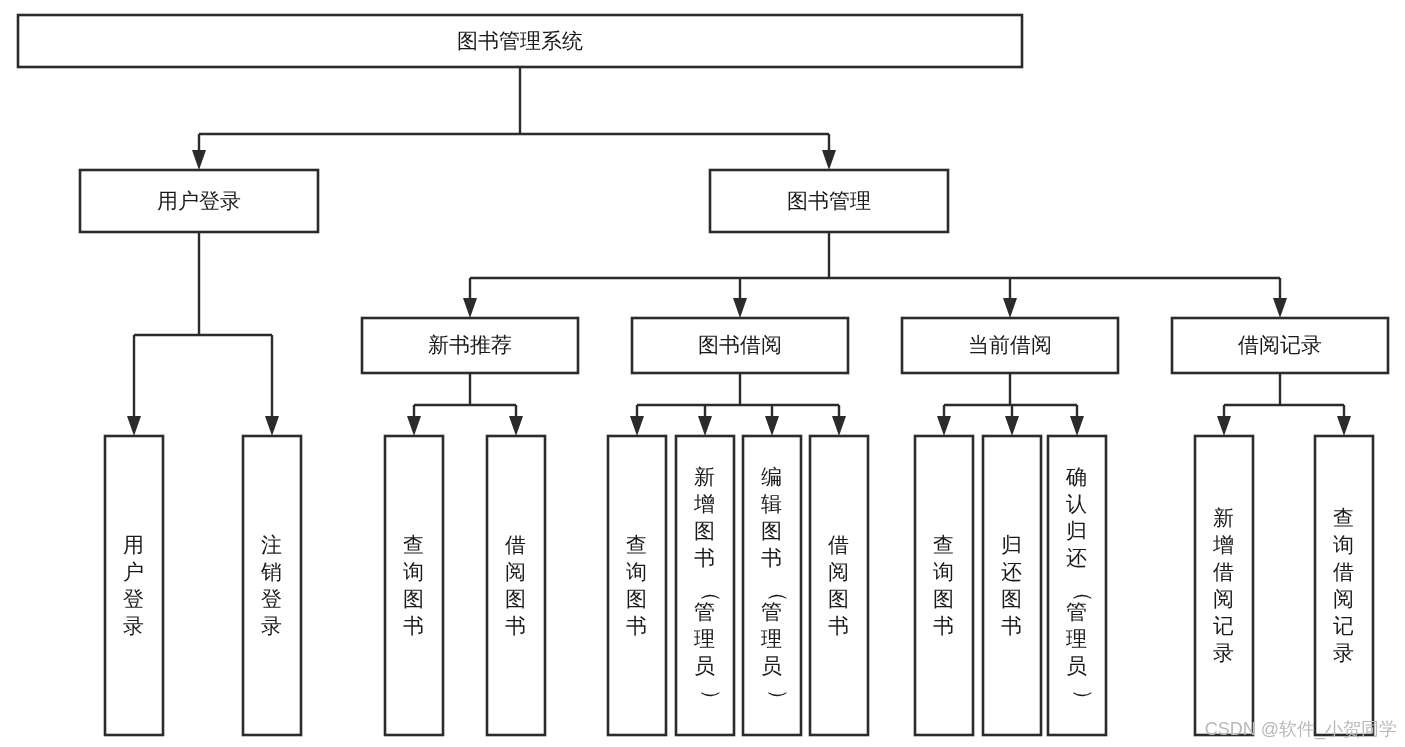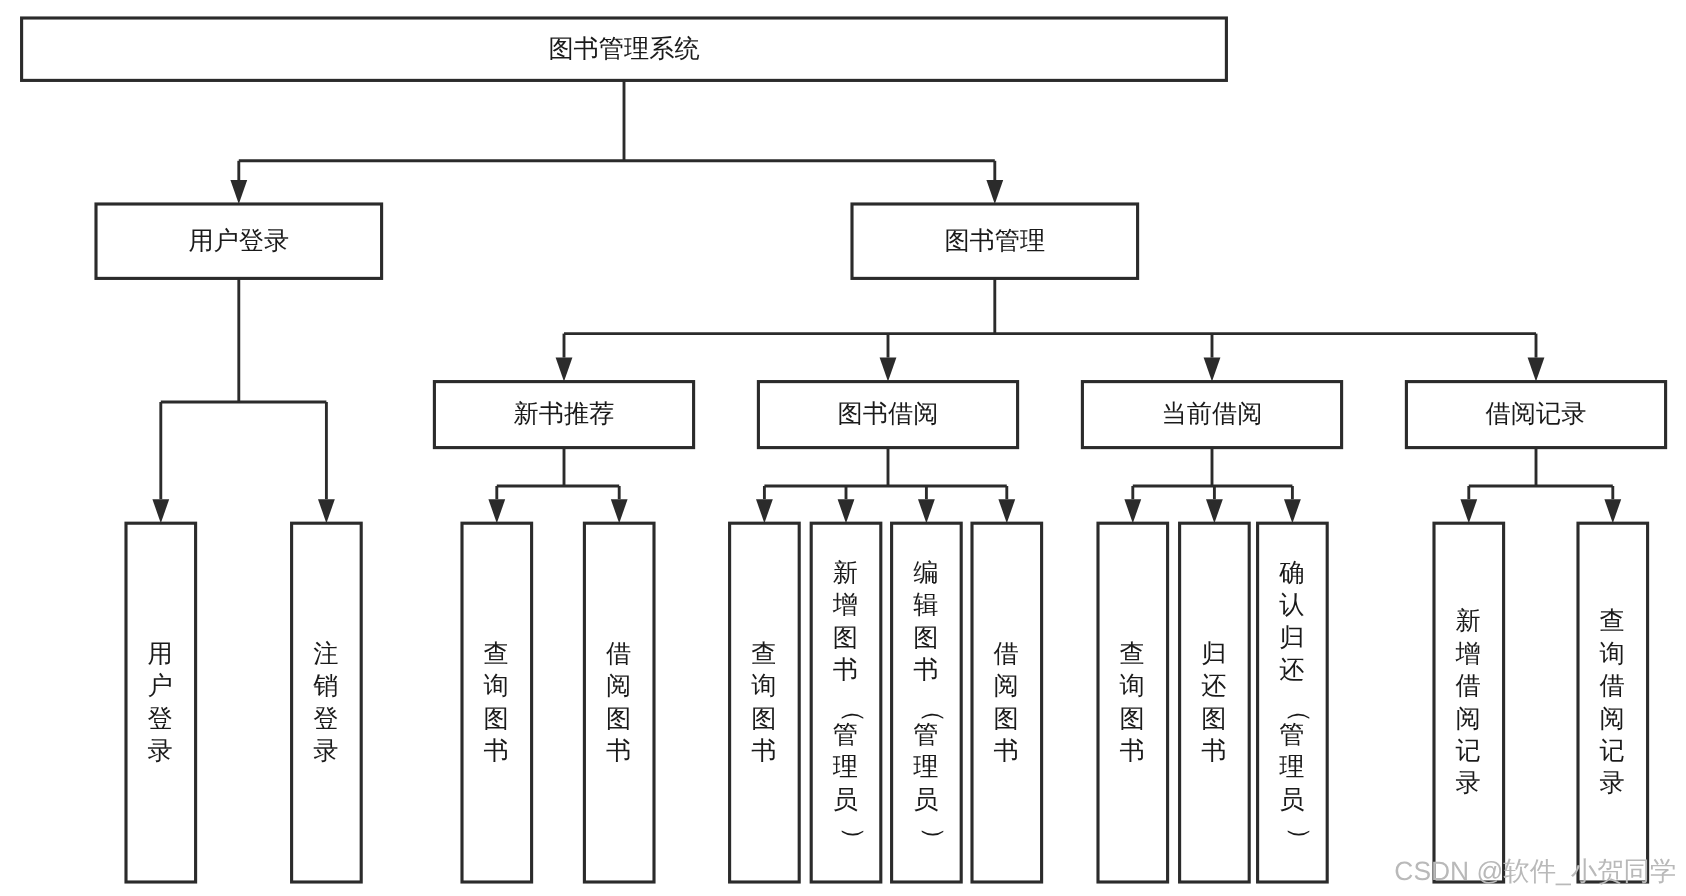--- a/index.html
+++ b/index.html
@@ -57,21 +57,21 @@
     font-family: "Liberation Sans", "DejaVu Sans", sans-serif;
     font-size: 21px;
     fill: #1a1a1a;
     letter-spacing: 1px;
   }
   .watermark {
     position: absolute;
     right: 8px;
     bottom: 6px;
     font-family: "Liberation Sans", "DejaVu Sans", sans-serif;
-    font-size: 22px;
+    font-size: 18px;
     color: #b9b9b9;
     white-space: nowrap;
     user-select: none;
   }
 </style>
 </head>
 <body>
 
 <div id="diagram-root">
   <svg id="tree-svg" viewBox="0 0 1405 747">

